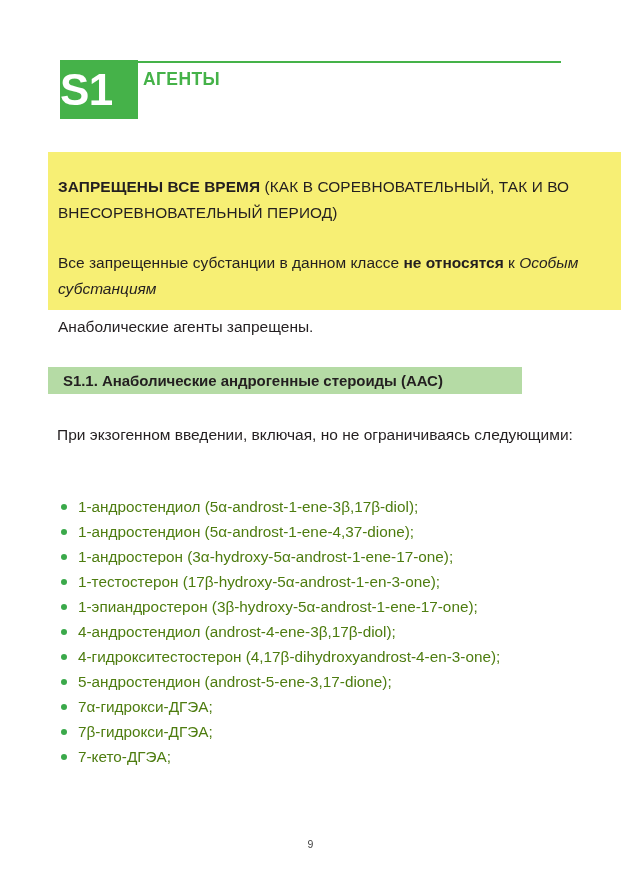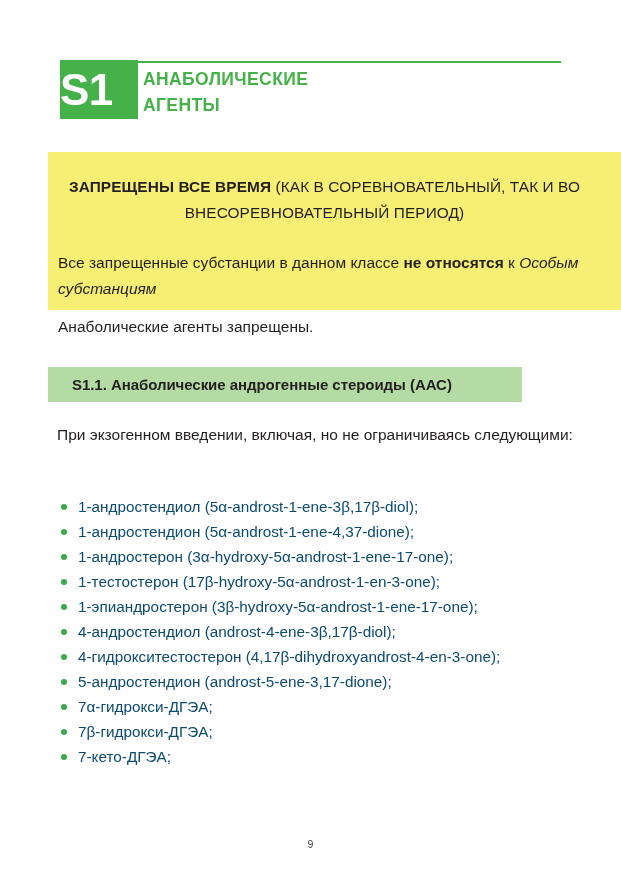--- a/index.html
+++ b/index.html
@@ -82,21 +82,20 @@
     padding: 22px 30px 0 10px;
   }
   .notice-heading {
     font-size: 15.4px;
     line-height: 26px;
     color: #231f20;
     text-transform: uppercase;
     letter-spacing: 0.1px;
     margin: 0;
     font-family: "Liberation Sans", "DejaVu Sans", sans-serif;
-    text-align: center;
   }
   .notice-heading .strong { font-weight: bold; }
   .notice-heading .reg { font-weight: normal; }
 
   .notice-body {
     margin: 24px 0 0 0;
     font-size: 15.5px;
     line-height: 26px;
     color: #231f20;
   }
@@ -113,24 +112,24 @@
     line-height: 24px;
     color: #231f20;
   }
 
   
   .subsection-bar {
     position: absolute;
     left: 48px;
     top: 367px;
     width: 474px;
-    height: 35px;
+    height: 27px;
     background: #b5dba5;
     box-sizing: border-box;
-    padding: 0 0 0 24px;
+    padding: 0 0 0 15px;
     display: flex;
     align-items: center;
   }
   .subsection-title {
     font-size: 15px;
     font-weight: bold;
     color: #231f20;
     letter-spacing: -0.05px;
     white-space: nowrap;
     font-family: "Liberation Sans", "DejaVu Sans", sans-serif;
@@ -155,21 +154,21 @@
     width: 510px;
     margin: 0;
     padding: 0;
     list-style: none;
   }
   .substance-list li {
     position: relative;
     padding-left: 20px;
     font-size: 15.3px;
     line-height: 25px;
-    color: #0c4a6e;
+    color: #4d7c0f;
     margin: 0 0 0 0;
   }
   .substance-list li .bullet-dot {
     position: absolute;
     left: 3px;
     top: 10px;
     width: 6px;
     height: 6px;
     border-radius: 50%;
     background: #3aa94a;
@@ -188,21 +187,20 @@
 </style>
 </head>
 <body>
 
 <div class="page">
 
   <div class="header">
     <div class="header-rule"></div>
     <div class="code-badge">S1</div>
     <div class="header-title">
-      <span class="t-line">АНАБОЛИЧЕСКИЕ</span>
       <span class="t-line">АГЕНТЫ</span>
     </div>
   </div>
 
   <div class="notice-box">
     <p class="notice-heading">
       <span class="strong">ЗАПРЕЩЕНЫ ВСЕ ВРЕМЯ</span><span class="reg"> (КАК В СОРЕВНОВАТЕЛЬНЫЙ, ТАК И ВО ВНЕСОРЕВНОВАТЕЛЬНЫЙ ПЕРИОД)</span>
     </p>
     <p class="notice-body">
       <span>Все запрещенные субстанции в данном классе </span><span class="b">не относятся</span><span> к </span><span class="i">Особым субстанциям</span>

